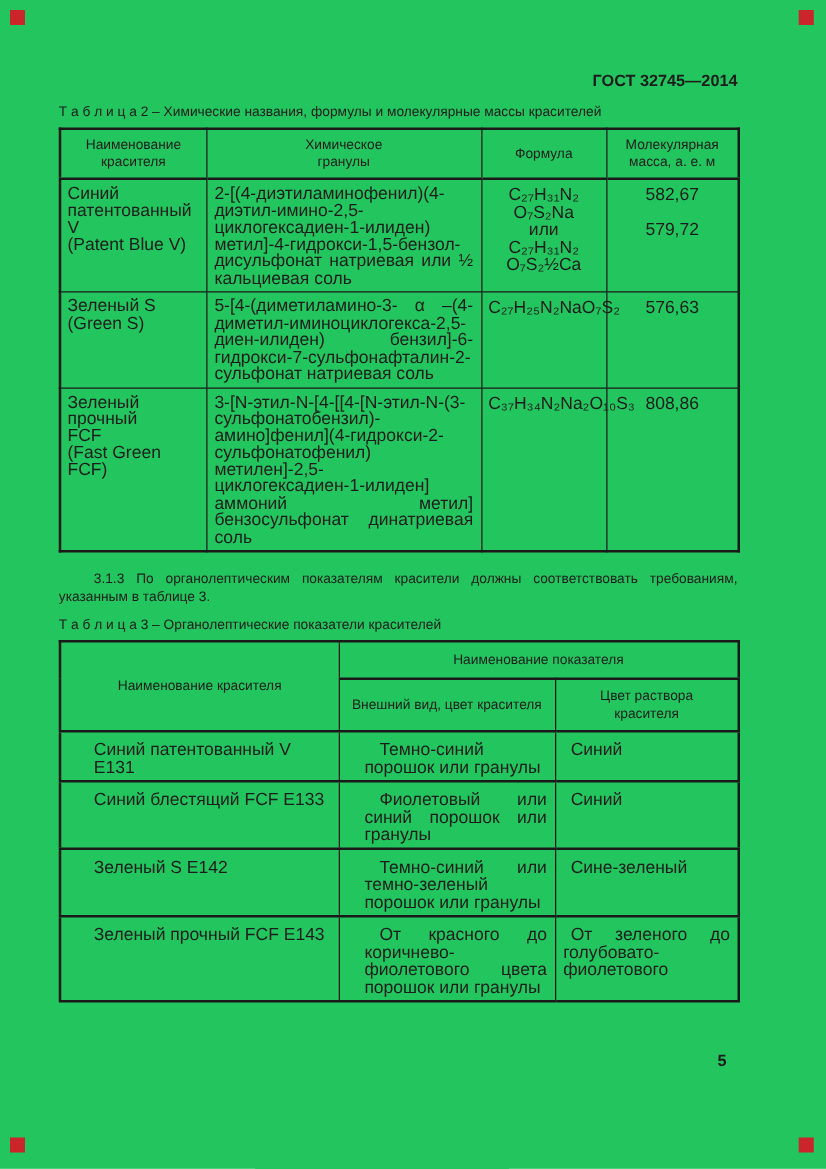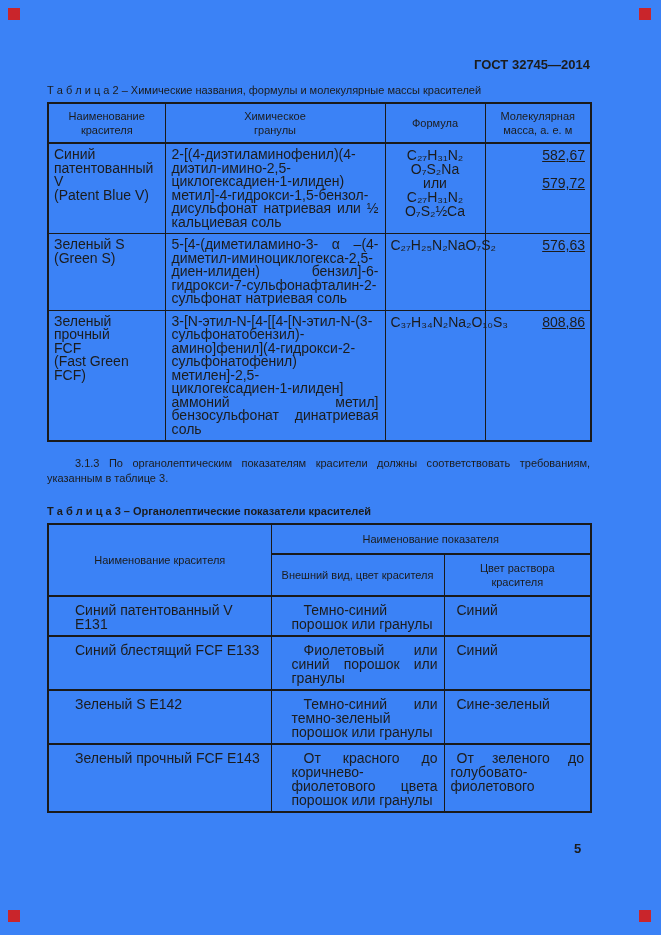--- a/index.html
+++ b/index.html
@@ -1,46 +1,46 @@
 <!DOCTYPE html>
 <html lang="ru"><head>
 <meta charset="utf-8">
 <style>
   html,body{margin:0;padding:0;}
   body{
     width:661px;height:935px;background:#ffffff;
     font-family:"Liberation Sans","DejaVu Sans",sans-serif;
     color:#1c1c1c;
   }
-  .page{position:relative;width:661px;height:935px;background:#3b82f6;overflow:hidden;}
+  .page{position:relative;width:661px;height:935px;background:#22c55e;overflow:hidden;}
   .corner-mark{position:absolute;width:12px;height:12px;}
   .corner-mark.tl{left:8px;top:8px;}
   .corner-mark.tr{right:10px;top:8px;}
   .corner-mark.bl{left:8px;bottom:13px;}
   .corner-mark.br{right:10px;bottom:13px;}
 
   .content{position:absolute;left:47px;top:0;width:543px;}
 
   .doc-header{margin-top:57px;text-align:right;font-weight:bold;font-size:13px;}
   .caption{font-size:11px;margin-top:12px;}
-  .caption.c3{margin-top:19px;font-weight:bold;}
+  .caption.c3{margin-top:8px;}
 
   table{border-collapse:collapse;width:543px;margin-top:6px;table-layout:fixed;}
   table, th, td{border:1px solid #1a1a1a;}
   table{border-width:2px;}
   th{font-weight:normal;font-size:11px;text-align:center;vertical-align:middle;
      white-space:pre-line;padding:4px 3px;line-height:14px;}
   td{font-size:14px;vertical-align:top;padding:4px 5px;line-height:13.5px;}
 
   
   .t2 thead th{border-bottom-width:2px;height:30px;}
   .t2 td.name{white-space:pre-line;}
   .t2 td.chem{text-align:justify;padding:4px 6px;}
   .t2 td.formula{text-align:center;white-space:pre-line;line-height:14px;}
-  .t2 td.mass{text-align:right;white-space:pre-line;line-height:14px;text-decoration:underline;}
+  .t2 td.mass{text-align:center;white-space:pre-line;line-height:14px;}
   .t2 tr.r1 td{height:52px;}
   .t2 tr.r2 td{height:54px;}
   .t2 tr.r3 td{height:56px;}
   .t2 tr.r4 td{height:66px;}
 
   
   .para{margin:14px 0 0 0;font-size:11px;line-height:15px;text-align:justify;text-indent:28px;}
 
   
   .t3 th{border-bottom-width:2px;}

